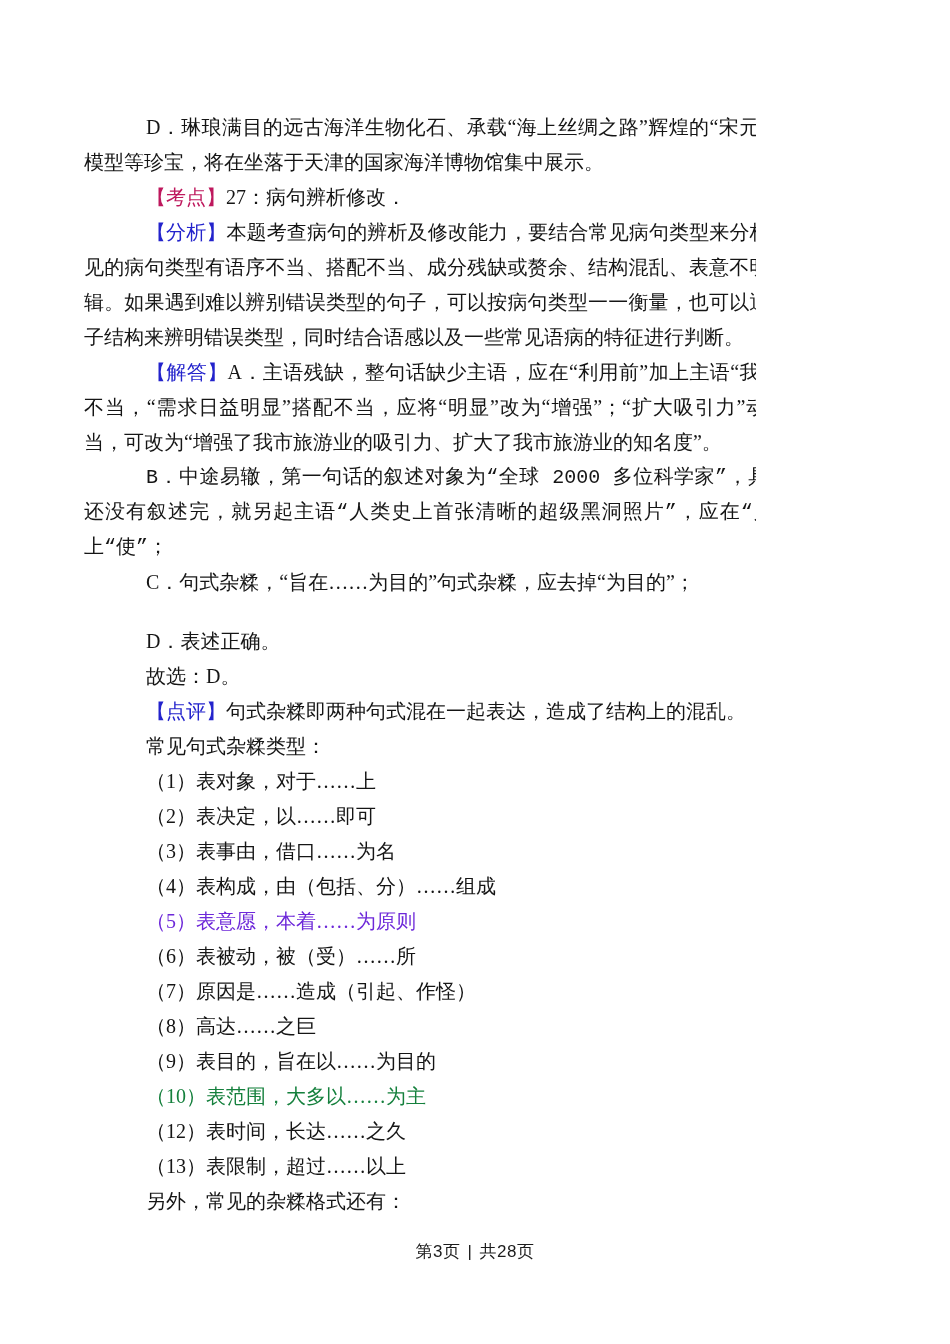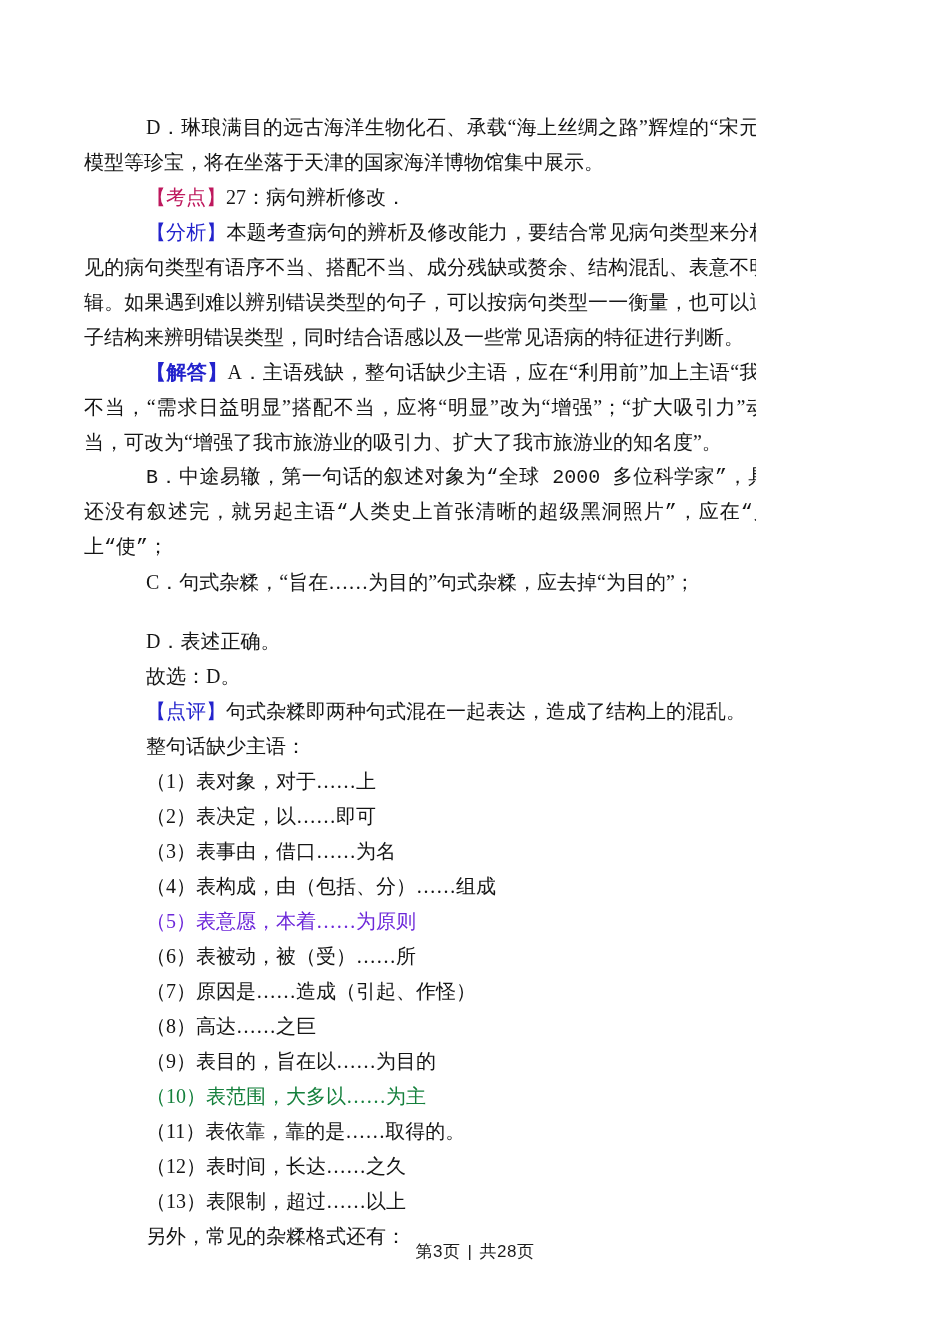--- a/index.html
+++ b/index.html
@@ -52,38 +52,37 @@
   }
 </style>
 </head>
 <body>
 
 <div class="page">
   <div class="content">
       <p class="para" style="color: rgb(21, 21, 21);"><span class="label" style="color: rgb(35, 35, 204);"></span><span class="text">D．琳琅满目的远古海洋生物化石、承载“海上丝绸之路”辉煌的“宋元福船”复原模型等珍宝，将在坐落于天津的国家海洋博物馆集中展示。</span></p>
       <p class="para" style="color: rgb(21, 21, 21);"><span class="label" style="color: #be185d;">【考点】</span><span class="text">27：病句辨析修改．</span></p>
       <p class="para" style="color: rgb(21, 21, 21);"><span class="label" style="color: rgb(35, 35, 204);">【分析】</span><span class="text">本题考查病句的辨析及修改能力，要结合常见病句类型来分析语句。常见的病句类型有语序不当、搭配不当、成分残缺或赘余、结构混乱、表意不明、不合逻辑。如果遇到难以辨别错误类型的句子，可以按病句类型一一衡量，也可以通过划分句子结构来辨明错误类型，同时结合语感以及一些常见语病的特征进行判断。</span></p>
-      <p class="para" style="color: rgb(21, 21, 21);"><span class="label" style="color: rgb(35, 35, 204); font-weight: bold;">【解答】</span><span class="text">A．主语残缺，整句话缺少主语，应在“利用前”加上主语“我们”；搭配不当，“需求日益明显”搭配不当，应将“明显”改为“增强”；“扩大吸引力”动宾搭配不当，可改为“增强了我市旅游业的吸引力、扩大了我市旅游业的知名度”。</span></p>
+      <p class="para" style="color: rgb(21, 21, 21);"><span class="label" style="color: rgb(35, 35, 204);">【解答】</span><span class="text">A．主语残缺，整句话缺少主语，应在“利用前”加上主语“我们”；搭配不当，“需求日益明显”搭配不当，应将“明显”改为“增强”；“扩大吸引力”动宾搭配不当，可改为“增强了我市旅游业的吸引力、扩大了我市旅游业的知名度”。</span></p>
       <p class="para" style="color: rgb(21, 21, 21); font-family: Liberation Mono, monospace;"><span class="label" style="color: rgb(35, 35, 204);"></span><span class="text">B．中途易辙，第一句话的叙述对象为“全球 2000 多位科学家”，具体怎么样还没有叙述完，就另起主语“人类史上首张清晰的超级黑洞照片”，应在“人类”前加上“使”；</span></p>
       <p class="para" style="color: rgb(21, 21, 21);"><span class="label" style="color: rgb(35, 35, 204);"></span><span class="text">C．句式杂糅，“旨在……为目的”句式杂糅，应去掉“为目的”；</span></p>
       <p class="para" style="color: rgb(21, 21, 21); margin-top: 24px;"><span class="label" style="color: rgb(35, 35, 204);"></span><span class="text">D．表述正确。</span></p>
       <p class="para" style="color: rgb(21, 21, 21);"><span class="label" style="color: rgb(35, 35, 204);"></span><span class="text">故选：D。</span></p>
       <p class="para" style="color: rgb(21, 21, 21);"><span class="label" style="color: rgb(35, 35, 204);">【点评】</span><span class="text">句式杂糅即两种句式混在一起表达，造成了结构上的混乱。</span></p>
-      <p class="para" style="color: rgb(21, 21, 21);"><span class="label" style="color: rgb(35, 35, 204);"></span><span class="text">整句话缺少主语：</span></p>
+      <p class="para" style="color: rgb(21, 21, 21);"><span class="label" style="color: rgb(35, 35, 204);"></span><span class="text">常见句式杂糅类型：</span></p>
       <p class="para" style="color: rgb(21, 21, 21);"><span class="label" style="color: rgb(35, 35, 204);"></span><span class="text">（1）表对象，对于……上</span></p>
       <p class="para" style="color: rgb(21, 21, 21);"><span class="label" style="color: rgb(35, 35, 204);"></span><span class="text">（2）表决定，以……即可</span></p>
       <p class="para" style="color: rgb(21, 21, 21);"><span class="label" style="color: rgb(35, 35, 204);"></span><span class="text">（3）表事由，借口……为名</span></p>
       <p class="para" style="color: rgb(21, 21, 21);"><span class="label" style="color: rgb(35, 35, 204);"></span><span class="text">（4）表构成，由（包括、分）……组成</span></p>
       <p class="para" style="color: #6d28d9;"><span class="label" style="color: rgb(35, 35, 204);"></span><span class="text">（5）表意愿，本着……为原则</span></p>
       <p class="para" style="color: rgb(21, 21, 21);"><span class="label" style="color: rgb(35, 35, 204);"></span><span class="text">（6）表被动，被（受）……所</span></p>
       <p class="para" style="color: rgb(21, 21, 21);"><span class="label" style="color: rgb(35, 35, 204);"></span><span class="text">（7）原因是……造成（引起、作怪）</span></p>
       <p class="para" style="color: rgb(21, 21, 21);"><span class="label" style="color: rgb(35, 35, 204);"></span><span class="text">（8）高达……之巨</span></p>
       <p class="para" style="color: rgb(21, 21, 21);"><span class="label" style="color: rgb(35, 35, 204);"></span><span class="text">（9）表目的，旨在以……为目的</span></p>
       <p class="para" style="color: #15803d;"><span class="label" style="color: rgb(35, 35, 204);"></span><span class="text">（10）表范围，大多以……为主</span></p>
-      <p class="para" style="color: rgb(21, 21, 21);"><span class="label" style="color: rgb(35, 35, 204);"></span><span class="text">（11）表依靠，靠的是……取得的。</span></p>
       <p class="para" style="color: rgb(21, 21, 21);"><span class="label" style="color: rgb(35, 35, 204);"></span><span class="text">（12）表时间，长达……之久</span></p>
       <p class="para" style="color: rgb(21, 21, 21);"><span class="label" style="color: rgb(35, 35, 204);"></span><span class="text">（13）表限制，超过……以上</span></p>
       <p class="para" style="color: rgb(21, 21, 21);"><span class="label" style="color: rgb(35, 35, 204);"></span><span class="text">另外，常见的杂糅格式还有：</span></p>
     </div>
   <div class="footer">
     <span>第3页</span><span class="sep">|</span><span>共28页</span>
   </div>
 </div>
 
 </body></html>

